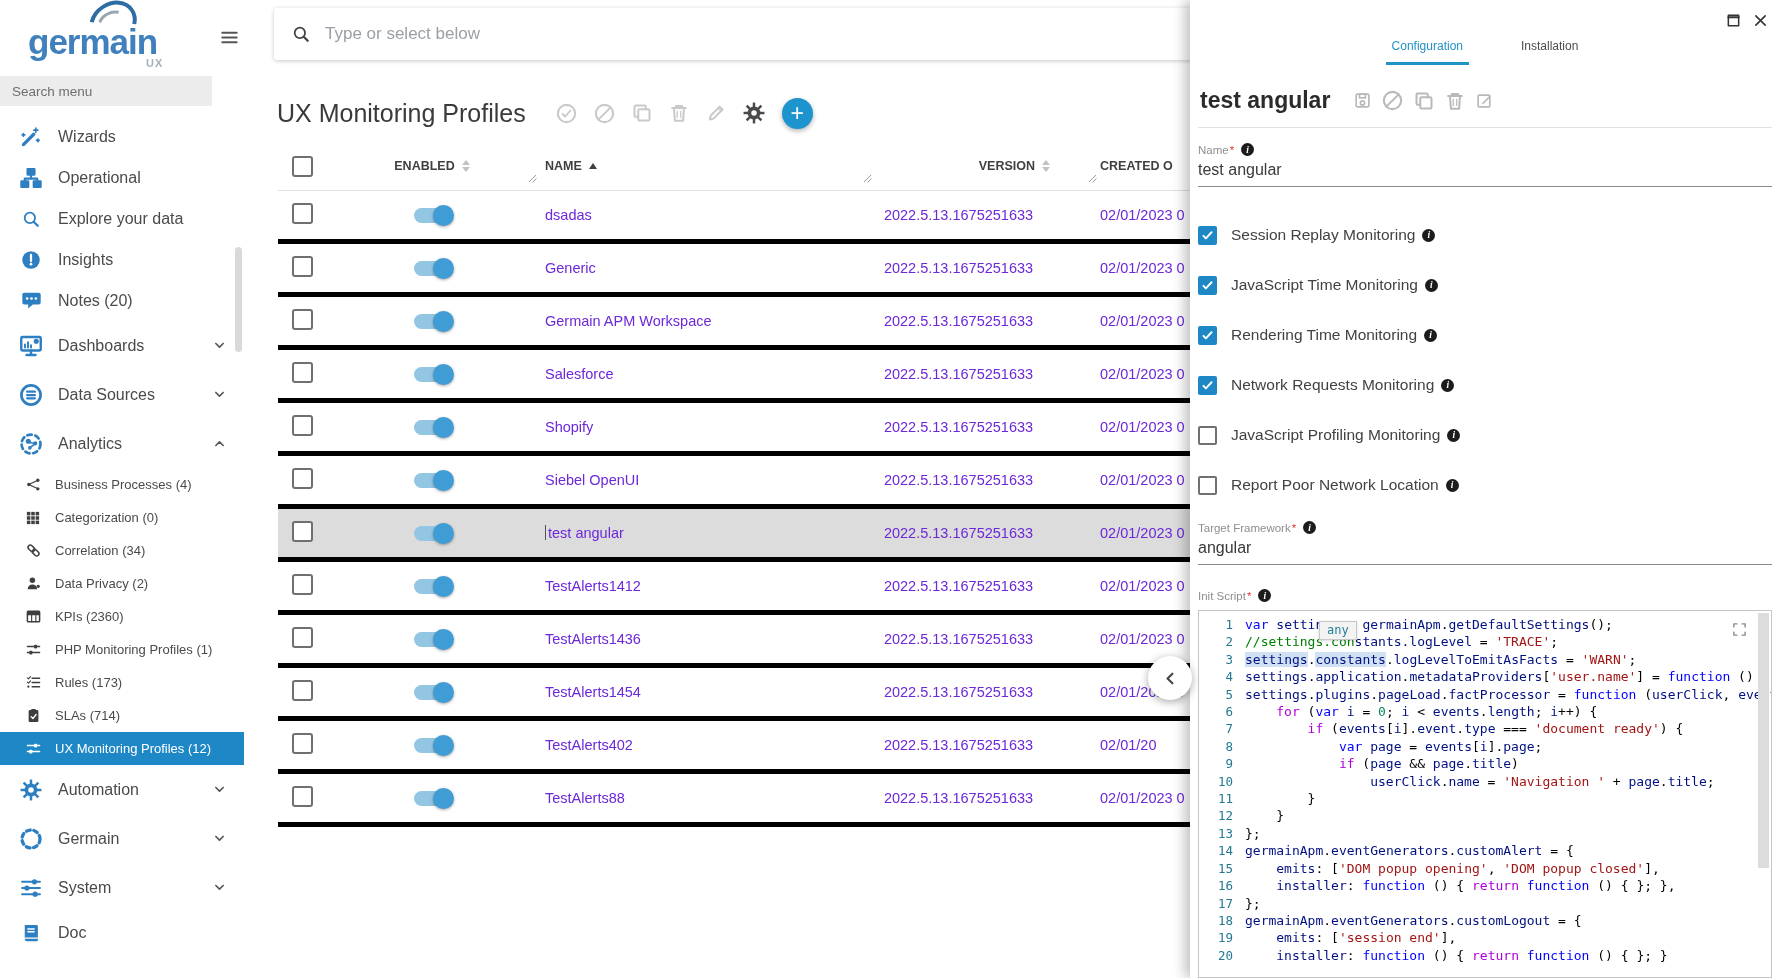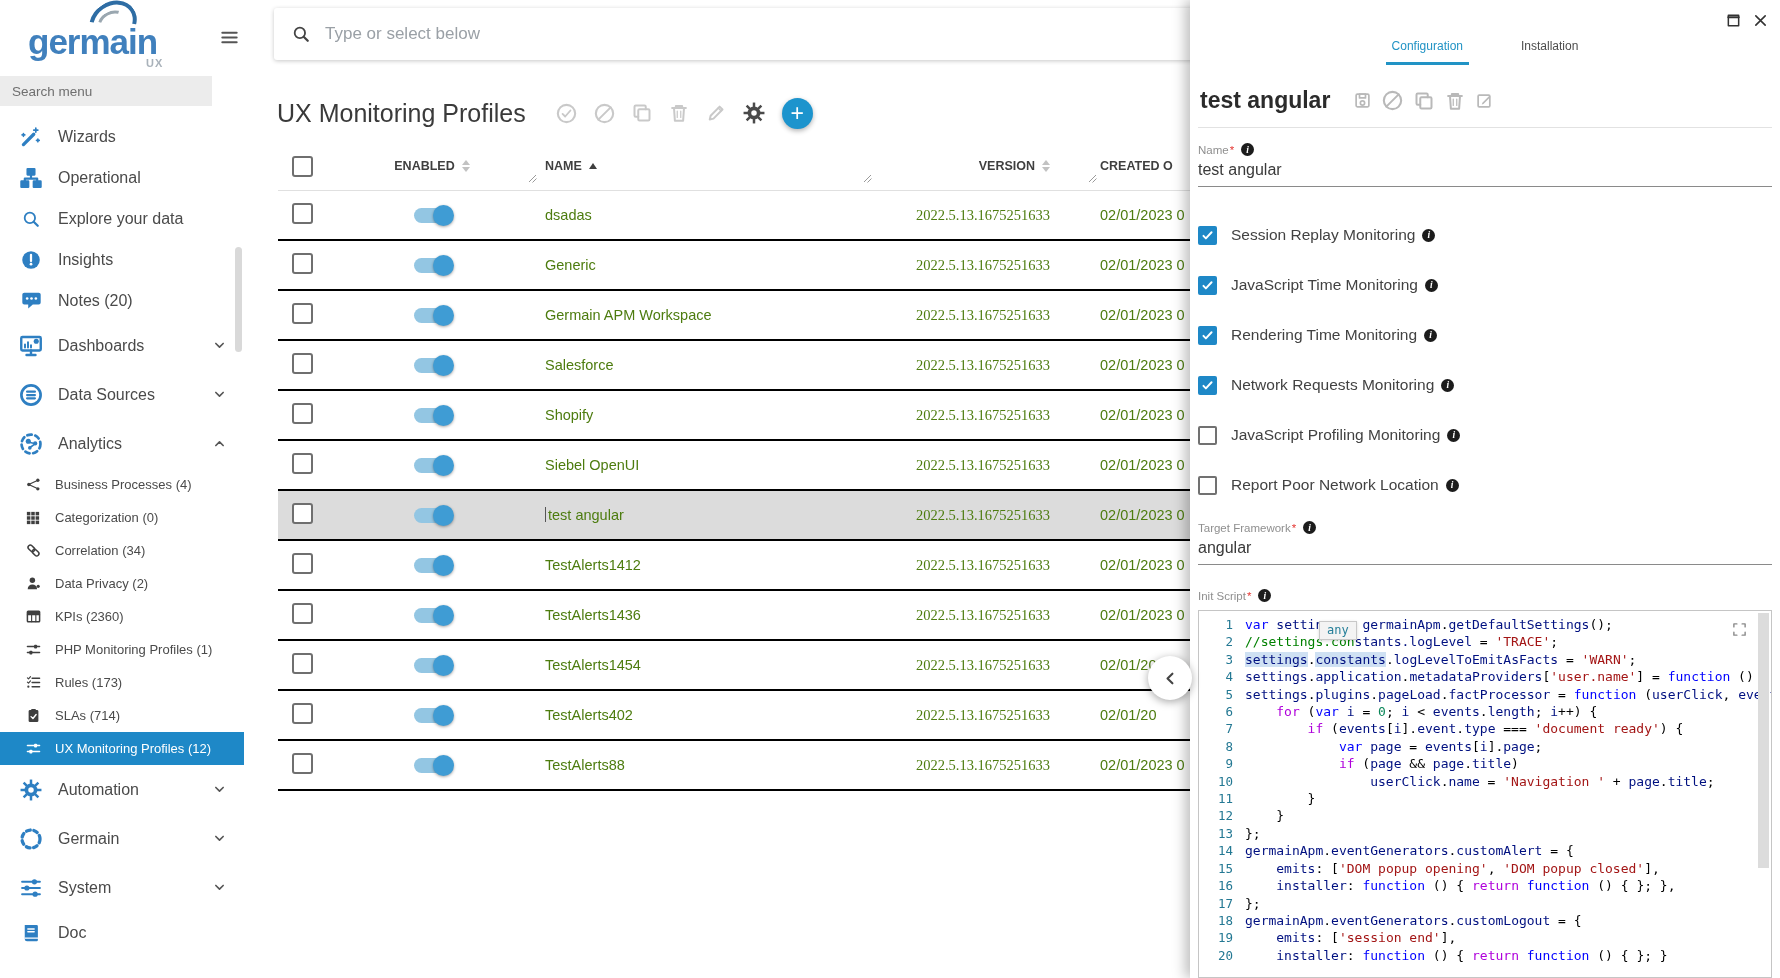--- a/index.html
+++ b/index.html
@@ -55,31 +55,31 @@
   .hc-name{padding-left:13px;}
   .hc-version{justify-content:flex-end;padding-right:42px;}
   .hc-created{padding-left:8px;}
   .sortpair{display:inline-flex;flex-direction:column;gap:2px;margin-left:7px;}
   .sortpair i{width:0;height:0;border-left:4px solid transparent;border-right:4px solid transparent;}
   .sortpair .up{border-bottom:5px solid #c2c2c2;}
   .sortpair .dn{border-top:5px solid #c2c2c2;}
   .sortasc{width:0;height:0;border-left:4.5px solid transparent;border-right:4.5px solid transparent;
         border-bottom:6px solid #3f3f3f;margin-left:7px;display:inline-block;}
   .grip{position:absolute;right:-5px;bottom:4px;color:#9a9a9a;}
-  .trow{height:48px;border-bottom:2px solid #000000;font-size:14.5px;color:#4d7c0f;}
+  .trow{height:48px;border-bottom:5px solid #000000;font-size:14.5px;color:#6d28d9;}
   .trow.sel{background:#dcdcdc;}
   .cb{width:17px;height:17px;border:2px solid #6f6f6f;border-radius:3px;background:#fff;margin-left:14px;
         display:inline-block;cursor:pointer;}
   .c-enabled{display:flex;justify-content:center;}
   .tgl{position:relative;width:37px;height:15px;border-radius:8px;background:#93c6e3;display:inline-block;cursor:pointer;}
   .tgl .knob{position:absolute;right:-3px;top:-3px;width:21px;height:21px;border-radius:50%;background:#3f9cd4;
         box-shadow:0 1px 3px rgba(0,0,0,.35);}
   .c-name{padding-left:13px;overflow:hidden;white-space:nowrap;}
   .caret{display:inline-block;width:1px;height:15px;background:#555;margin-right:2px;vertical-align:-2px;}
-  .c-version{text-align:right;padding-right:42px;font-family:Liberation Serif, serif;}
+  .c-version{text-align:center;padding-right:42px;}
   .c-created{padding-left:8px;overflow:hidden;white-space:nowrap;}
 
   
   .collapse-btn{position:absolute;left:1148px;top:656px;width:44px;height:44px;border-radius:50%;background:#fff;
         box-shadow:0 2px 8px rgba(0,0,0,.35);z-index:7;display:flex;align-items:center;justify-content:center;
         color:#444;cursor:pointer;}
 
   
   .panel{position:absolute;left:1190px;top:0;width:590px;height:978px;background:#fff;z-index:5;
         box-shadow:-5px 0 12px rgba(0,0,0,.25);display:flex;flex-direction:column;padding:0 8px;box-sizing:border-box;}

